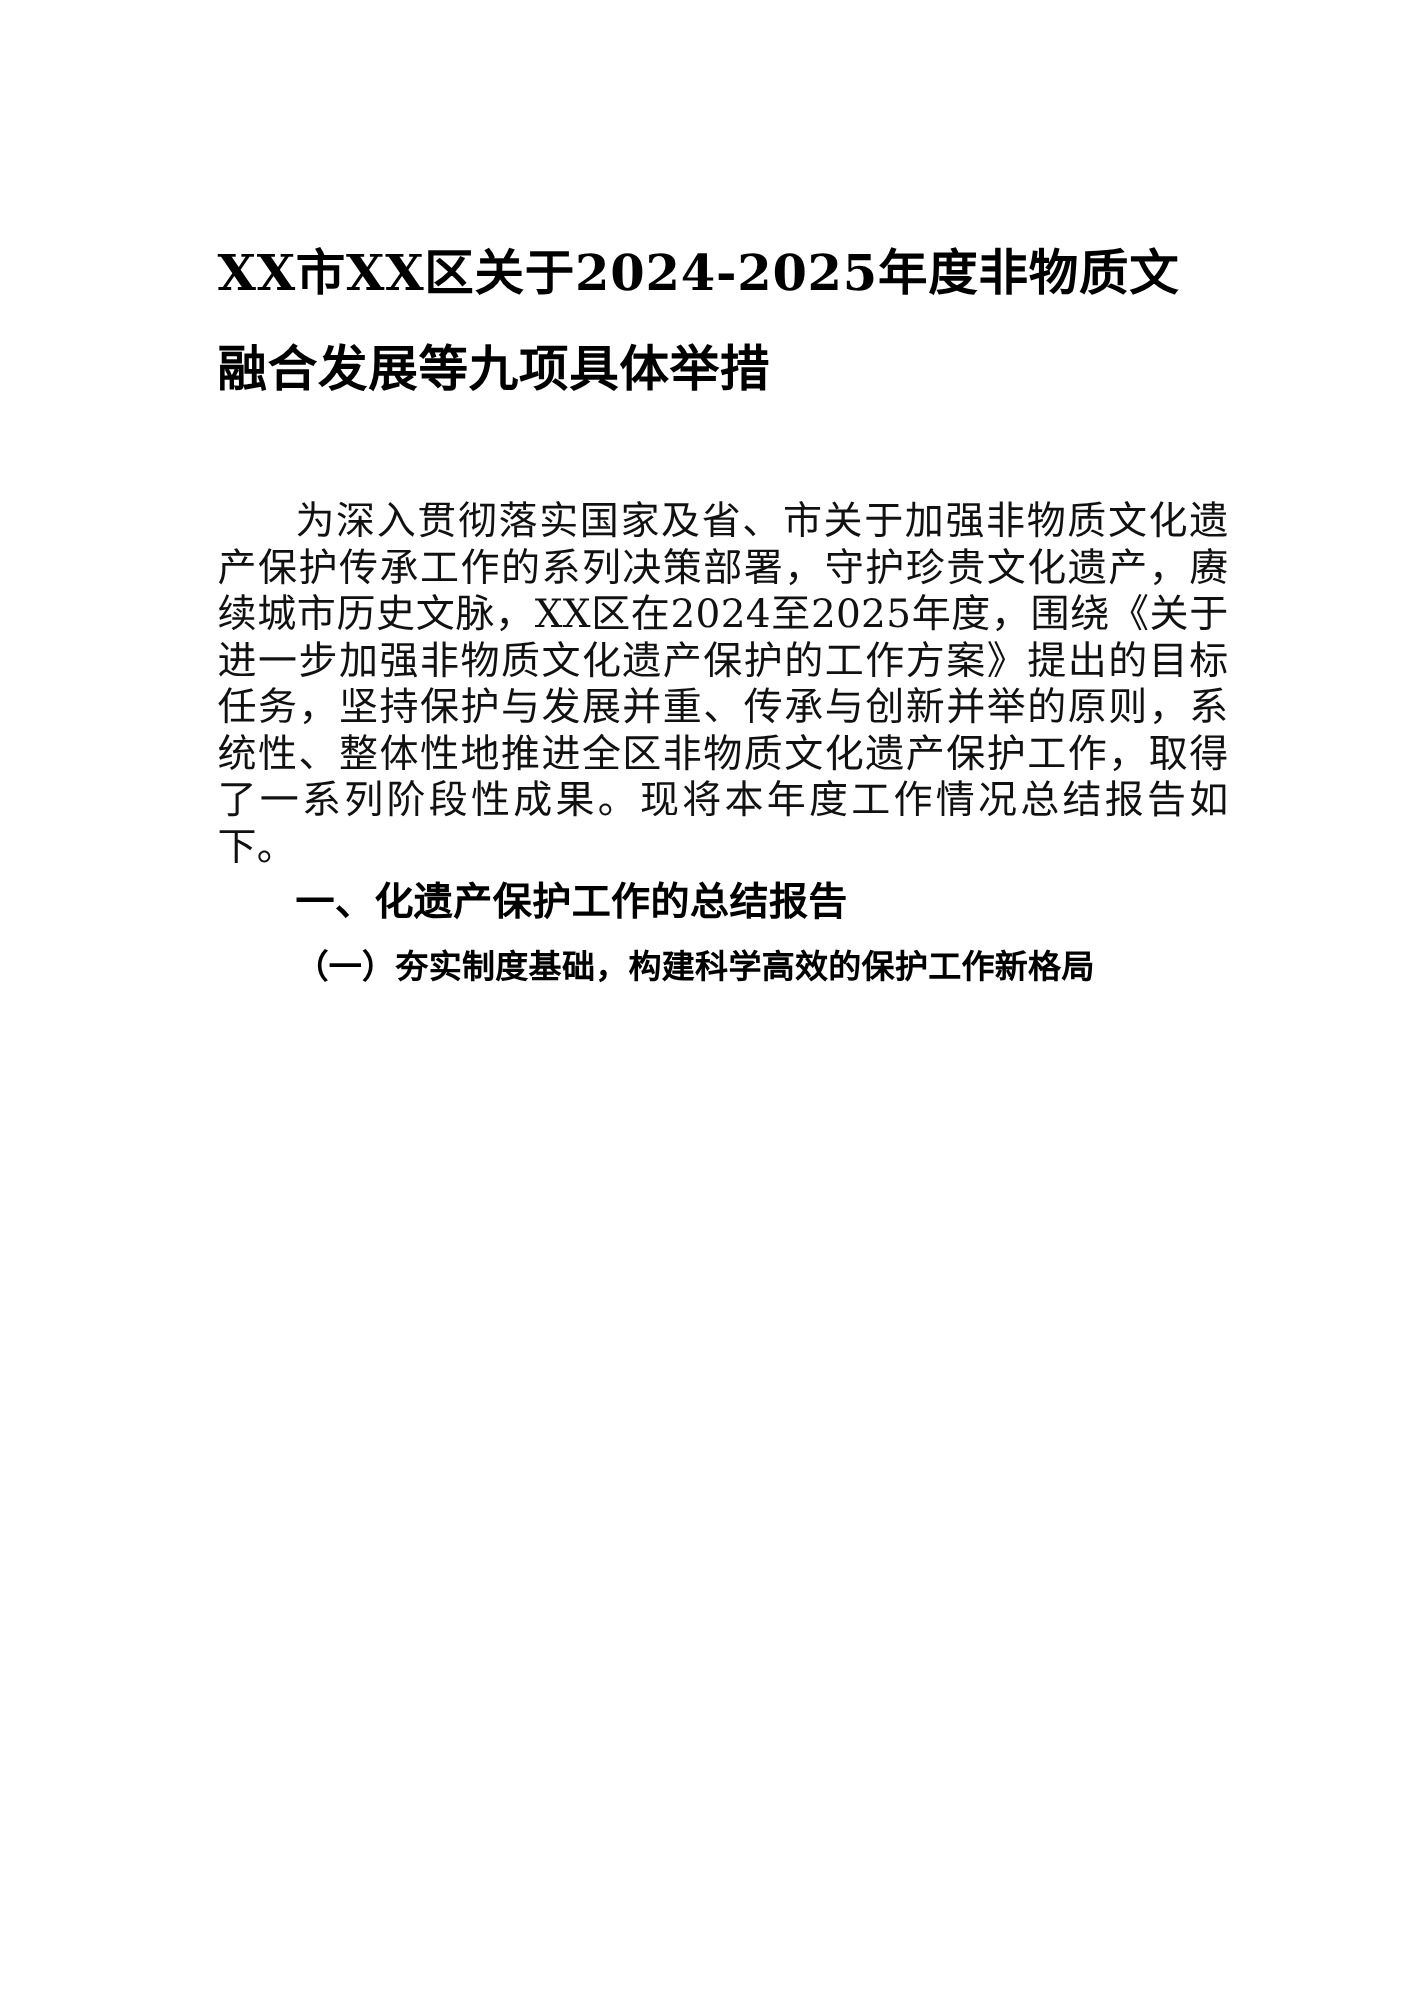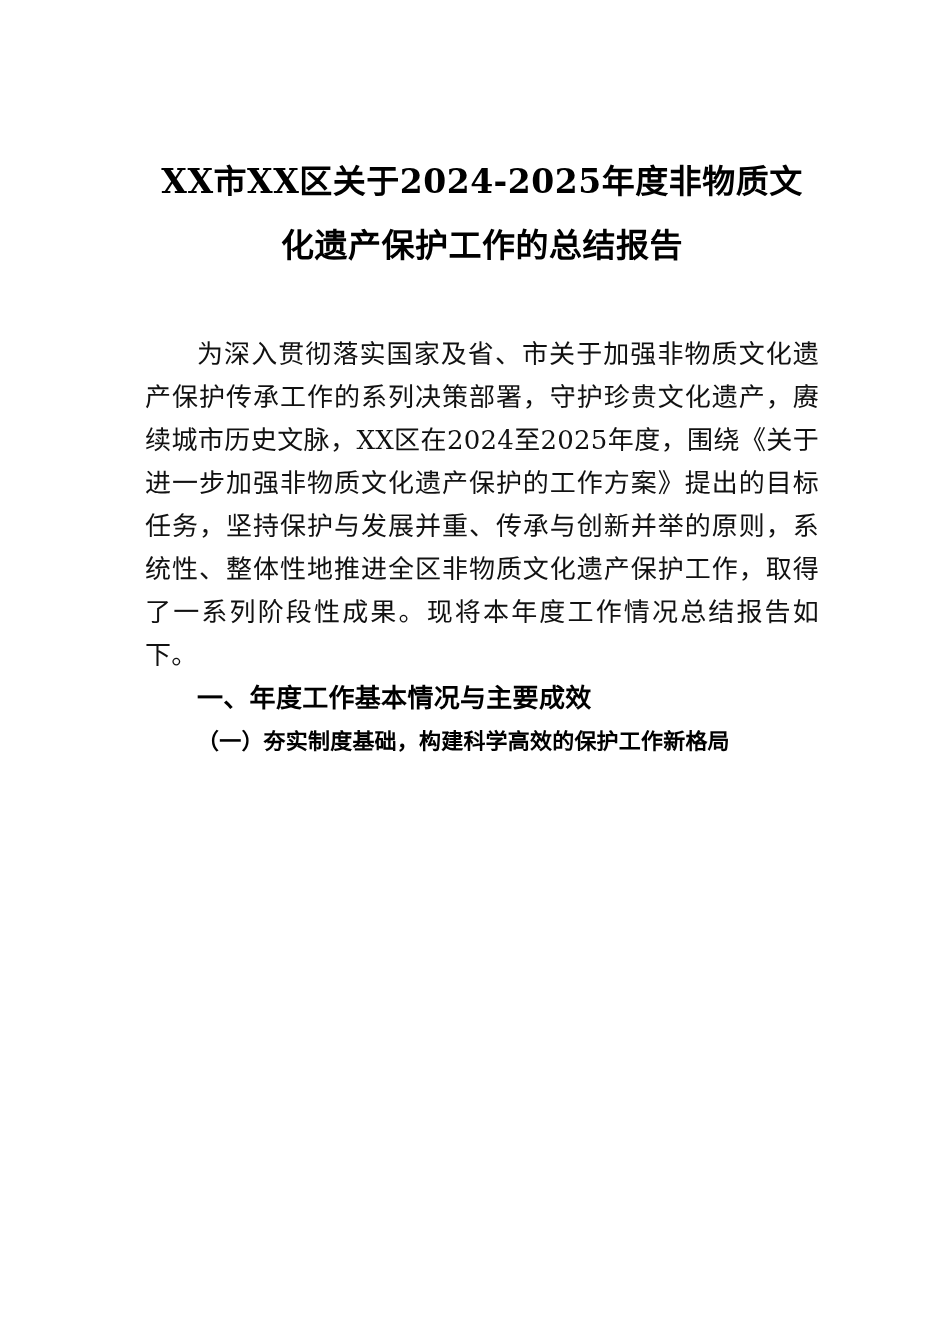--- a/index.html
+++ b/index.html
@@ -26,36 +26,36 @@
     width: 674px;
   }
 
   
   .doc-title {
     font-family: "DejaVu Serif", "Liberation Serif", serif;
     font-weight: 700;
     font-size: 33px;
     line-height: 64px;
     color: #000000;
-    text-align: center;
+    text-align: left;
     margin: 0;
     padding-top: 150px;
     letter-spacing: 0.5px;
     -webkit-font-smoothing: none;
   }
 
   .doc-title .tline {
     display: block;
   }
 
   
   .para {
     font-family: "DejaVu Serif", "Liberation Serif", serif;
     font-size: 26px;
-    line-height: 43px;
+    line-height: 31px;
     color: #111111;
     margin: 0;
     text-align: justify;
     text-justify: inter-ideograph;
     text-indent: 52px;
     letter-spacing: 0.2px;
     word-break: break-all;
   }
 
   .para.first-para {
@@ -87,25 +87,25 @@
   }
 </style>
 </head>
 <body>
 
 <div class="page">
   <div class="content">
 
     <h1 class="doc-title">
       <span class="tline">XX市XX区关于2024-2025年度非物质文</span>
-      <span class="tline">化遗产保护工作的总结报告</span>
+      <span class="tline">融合发展等九项具体举措</span>
     </h1>
 
     <p class="para first-para">为深入贯彻落实国家及省、市关于加强非物质文化遗产保护传承工作的系列决策部署，守护珍贵文化遗产，赓续城市历史文脉，XX区在2024至2025年度，围绕《关于进一步加强非物质文化遗产保护的工作方案》提出的目标任务，坚持保护与发展并重、传承与创新并举的原则，系统性、整体性地推进全区非物质文化遗产保护工作，取得了一系列阶段性成果。现将本年度工作情况总结报告如下。</p>
 
-    <h2 class="heading-1">一、年度工作基本情况与主要成效</h2>
+    <h2 class="heading-1">一、化遗产保护工作的总结报告</h2>
 
 
     <h3 class="heading-2">（一）夯实制度基础，构建科学高效的保护工作新格局</h3>
 
 
   </div>
 </div>
 
 </body></html>

